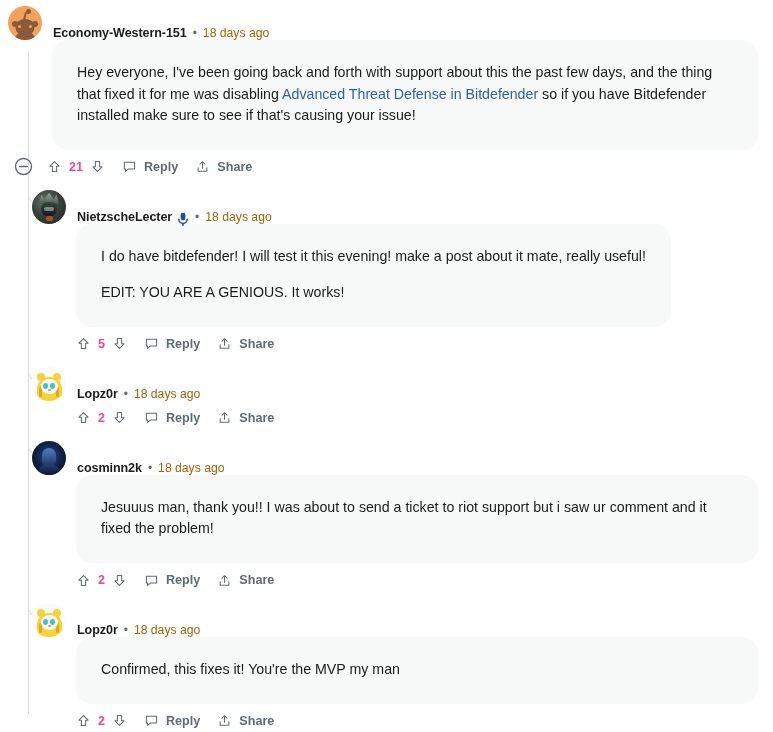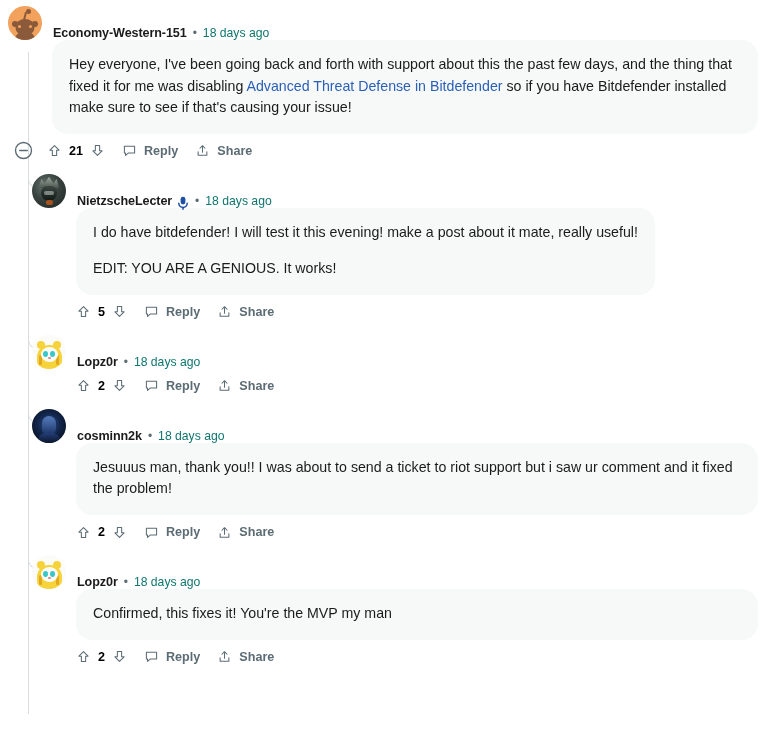--- a/index.html
+++ b/index.html
@@ -196,33 +196,33 @@
     position: relative;
     top: 2px;
   }
   .dot-sep {
     color: #5c6c74;
     font-size: 12px;
     margin: 0 6px;
   }
   .timeago {
     font-size: 12.2px;
-    color: #0f766e;
+    color: #a16207;
   }
 
   
   .bubble {
     background: #f7f9f9;
     border-radius: 16px;
     padding: 14px 17px 15px 17px;
     font-size: 14.2px;
     line-height: 1.52;
     color: #1b1b1b;
   }
-  .bubble p { margin: 0; }
+  .bubble p { margin: 8px; }
   .bubble p + p { margin-top: 15px; }
   .bubble a {
     color: #2a5fb8;
     text-decoration: none;
   }
 
   
   .actions {
     display: flex;
     align-items: center;
@@ -239,21 +239,21 @@
   }
   .act .lbl { margin-left: 7px; }
   .votes {
     display: inline-flex;
     align-items: center;
     margin-right: 17px;
   }
   .votes .count {
     font-size: 12.6px;
     font-weight: bold;
-    color: #000000;
+    color: #ec4899;
     margin: 0 7px;
   }
   .icon-btn {
     display: inline-flex;
     align-items: center;
     justify-content: center;
     cursor: pointer;
   }
   .collapse-btn {
     margin-right: 14px;

